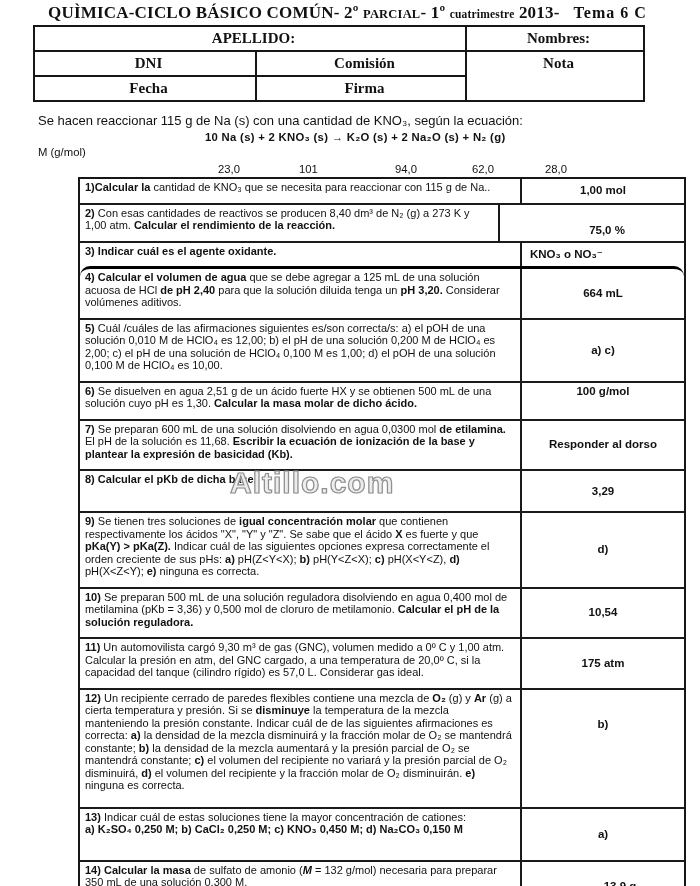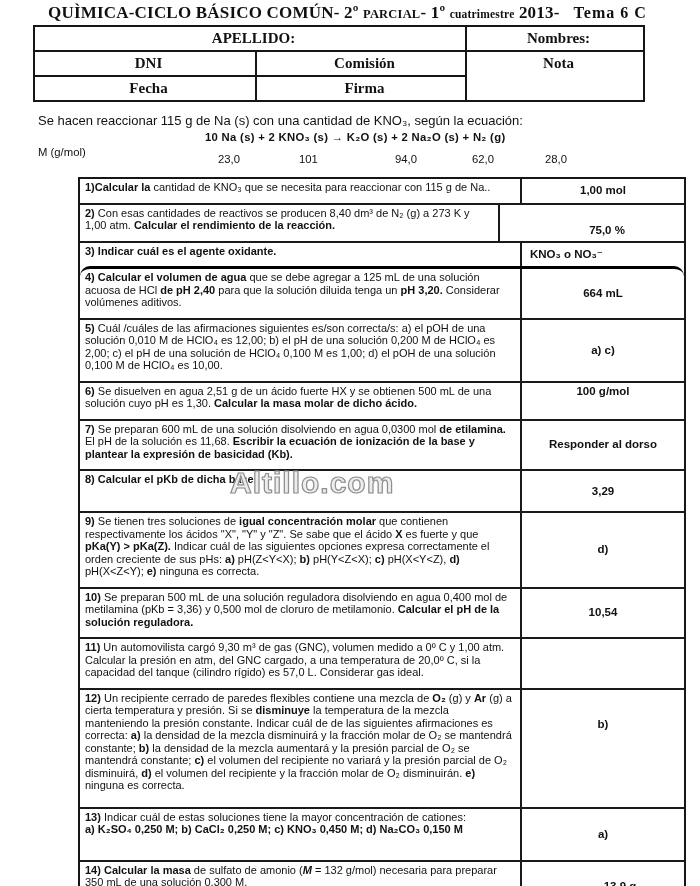--- a/index.html
+++ b/index.html
@@ -24,21 +24,21 @@
   .h-comision { grid-column:2; grid-row:2; }
   .h-nota     { grid-column:3; grid-row:2/4; }
   .h-fecha    { grid-column:1; grid-row:3; border-left:none; }
   .h-firma    { grid-column:2; grid-row:3; }
 
   
   .intro { margin:11px 5px 0 38px; font-size:13px; }
   .eqwrap { position:relative; margin-left:35px; height:32px; margin-top:3px; font-size:11.3px; }
   .eq-line { position:absolute; left:170px; top:0; font-weight:bold; white-space:nowrap; letter-spacing:0.3px; }
   .eq-m-label { position:absolute; left:3px; top:15px; }
-  .eq-num { position:absolute; top:22px; }
+  .eq-num { position:absolute; top:32px; }
   .m0 { left:183px; } .m1 { left:264px; } .m2 { left:360px; } .m3 { left:437px; } .m4 { left:510px; }
 
   
   .qtable { margin:14px 0 0 78px; width:608px; border:2px solid #161616; }
   .qrow  { display:flex; border-top:2px solid #1a1a1a; }
   .qrow:first-child { border-top:none; }
   .qcell { width:442px; border-right:2px solid #1a1a1a; padding:2px 6px 9px 5px;
            font-size:11px; line-height:12.5px; position:relative; }
   .acell { width:162px; display:flex; align-items:center; justify-content:center;
            font-weight:bold; font-size:11.5px; text-align:center; padding:2px; line-height:13px; }
@@ -129,20 +129,21 @@
   <div class="qrow r9">
     <div class="qcell"><span class="bold">9) </span><span>Se tienen tres soluciones de </span><span class="bold">igual concentración molar </span><span>que contienen respectivamente los ácidos "X", "Y" y "Z". Se sabe que el ácido </span><span class="bold">X </span><span>es fuerte y que </span><span class="bold">pKa(Y) &gt; pKa(Z). </span><span>Indicar cuál de las siguientes opciones expresa correctamente el orden creciente de sus pHs: </span><span class="bold">a)</span><span> pH(Z&lt;Y&lt;X); </span><span class="bold">b)</span><span> pH(Y&lt;Z&lt;X); </span><span class="bold">c)</span><span>  pH(X&lt;Y&lt;Z), </span><span class="bold">d)</span><span> pH(X&lt;Z&lt;Y); </span><span class="bold">e)</span><span> ninguna es correcta.</span></div>
     <div class="acell">d)</div>
   </div>
   <div class="qrow r10">
     <div class="qcell"><span class="bold">10) </span><span>Se preparan 500 mL de una solución reguladora disolviendo en agua 0,400 mol de metilamina (pKb = 3,36) y 0,500 mol de cloruro de metilamonio. </span><span class="bold">Calcular el pH de la solución reguladora.</span></div>
     <div class="acell">10,54</div>
   </div>
   <div class="qrow r11">
     <div class="qcell"><span class="bold">11) </span><span>Un automovilista cargó 9,30 m³ de gas (GNC), volumen medido a 0º C y 1,00 atm. Calcular la presión en atm, del GNC cargado, a una temperatura de 20,0º C, si la capacidad del tanque (cilindro rígido) es 57,0 L. Considerar gas ideal.</span></div>
+    <div class="acell">175 atm</div>
   </div>
   <div class="qrow r12">
     <div class="qcell"><span class="bold">12) </span><span>Un recipiente cerrado de paredes flexibles  contiene una mezcla de </span><span class="bold">O₂</span><span> (g) y </span><span class="bold">Ar</span><span> (g) a cierta temperatura y presión. Si se </span><span class="bold">disminuye</span><span> la temperatura de la mezcla manteniendo  la presión constante. Indicar cuál de de las siguientes afirmaciones es correcta: </span><span class="bold">a)</span><span> la densidad de la mezcla disminuirá y la fracción molar de O₂ se mantendrá constante; </span><span class="bold">b)</span><span> la densidad de la mezcla aumentará y la presión parcial de O₂ se mantendrá constante; </span><span class="bold">c)</span><span> el volumen del recipiente no variará y la presión parcial de O₂ disminuirá, </span><span class="bold">d)</span><span> el volumen del recipiente y la fracción molar de O₂ disminuirán. </span><span class="bold">e)</span><span> ninguna es correcta.</span></div>
     <div class="acell">b)</div>
   </div>
   <div class="qrow r13">
     <div class="qcell"><span class="bold">13) </span><span>Indicar cuál  de estas soluciones tiene la mayor concentración de cationes:</span><br><span></span><span class="bold"> a) K₂SO₄ 0,250 M;  b) CaCl₂ 0,250 M; c)  KNO₃ 0,450 M; d) Na₂CO₃ 0,150 M</span></div>
     <div class="acell">a)</div>
   </div>
   <div class="qrow r14">

